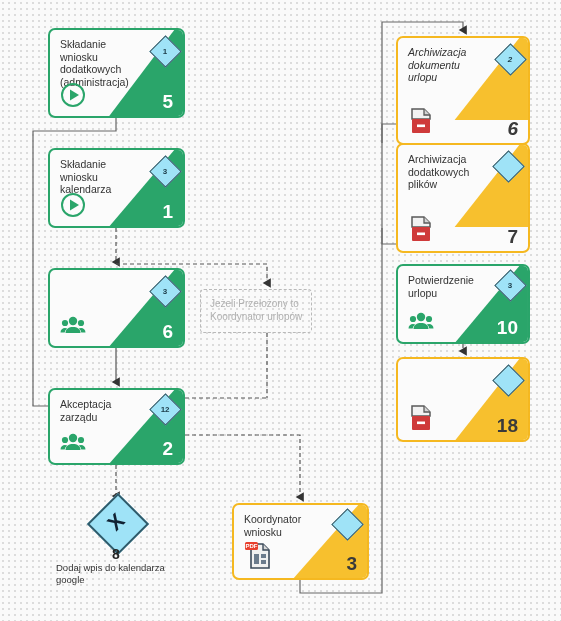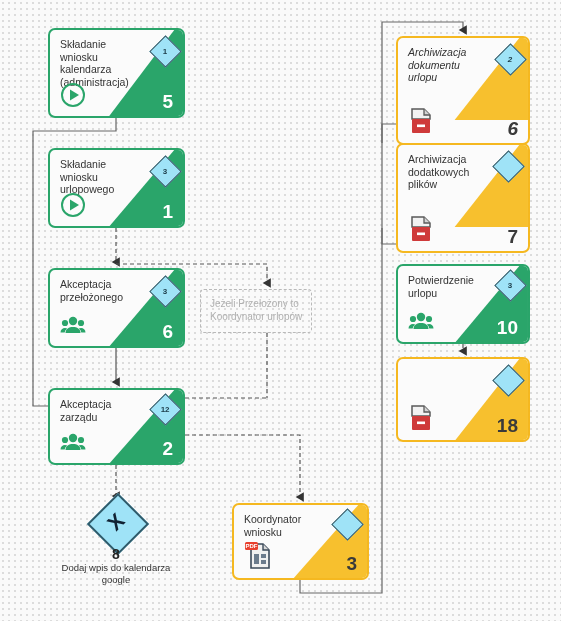--- a/index.html
+++ b/index.html
@@ -58,21 +58,21 @@
   .gateway-x {
     position:absolute; left:0; top:0; width:40px; height:40px;
     display:flex; align-items:center; justify-content:center;
     transform:rotate(-45deg);
     font-size:21px; font-weight:bold; color:#123; font-family:"Liberation Sans", sans-serif;
   }
   .gw-num {
     position:absolute; text-align:center; font-size:14px; font-weight:bold; color:#222;
   }
   .gw-label {
-    position:absolute; text-align:center; font-size:9.5px; line-height:11.5px; color:#333;
+    position:absolute; text-align:left; font-size:9.5px; line-height:11.5px; color:#333;
   }
 
   .note {
     position:absolute;
     border:1px dashed #b9b9b9;
     border-radius:4px;
     background:transparent;
     box-sizing:border-box;
   }
   .note .note-text {
@@ -119,55 +119,54 @@
       <path d="M463,236 L463,244" marker-end="url(#arr)"></path>
 
       <path d="M463,330 L463,351" stroke-dasharray="4 3" marker-end="url(#arr)"></path>
     </g>
   </svg>
 
   <div class="node green" style="left:48px; top:28px; width:137px; height:90px;">
     <svg class="wedge" viewBox="0 0 137 90" preserveAspectRatio="none">
       <polygon points="137,0 137,90 60,90 128,0" fill="#2aa56a"></polygon>
     </svg>
-    <div class="title">Składanie wniosku kalendarza (administracja)</div>
+    <div class="title">Składanie wniosku dodatkowych (administracja)</div>
     <div class="badge" style="right:6px; top:10px;">
       <span>1</span>
     </div>
     <div class="nicon">
       <svg viewBox="0 0 26 26">
           <circle cx="13" cy="13" r="11" fill="none" stroke="#2aa56a" stroke-width="2"></circle>
           <polygon points="10,7.5 19,13 10,18.5" fill="#2aa56a"></polygon>
         </svg>
     </div>
     <div class="bignum">5</div>
   </div>
 
   <div class="node green" style="left:48px; top:148px; width:137px; height:80px;">
     <svg class="wedge" viewBox="0 0 137 80" preserveAspectRatio="none">
       <polygon points="137,0 137,80 60,80 128,0" fill="#2aa56a"></polygon>
     </svg>
-    <div class="title">Składanie wniosku urlopowego</div>
+    <div class="title">Składanie wniosku kalendarza</div>
     <div class="badge" style="right:6px; top:10px;">
       <span>3</span>
     </div>
     <div class="nicon">
       <svg viewBox="0 0 26 26">
           <circle cx="13" cy="13" r="11" fill="none" stroke="#2aa56a" stroke-width="2"></circle>
           <polygon points="10,7.5 19,13 10,18.5" fill="#2aa56a"></polygon>
         </svg>
     </div>
     <div class="bignum">1</div>
   </div>
 
   <div class="node green" style="left:48px; top:268px; width:137px; height:80px;">
     <svg class="wedge" viewBox="0 0 137 80" preserveAspectRatio="none">
       <polygon points="137,0 137,80 60,80 128,0" fill="#2aa56a"></polygon>
     </svg>
-    <div class="title">Akceptacja przełożonego</div>
     <div class="badge" style="right:6px; top:10px;">
       <span>3</span>
     </div>
     <div class="nicon">
       <svg viewBox="0 0 26 26" fill="#2aa56a">
           <circle cx="13" cy="9" r="4.2"></circle>
           <circle cx="5" cy="11" r="3.1"></circle>
           <circle cx="21" cy="11" r="3.1"></circle>
           <path d="M5.5,21 C5.5,16.8 9,15 13,15 C17,15 20.5,16.8 20.5,21 z"></path>
           <path d="M0.5,20.5 C0.5,17.6 2.6,16 5,16 C5.8,16 6.6,16.2 7.2,16.5 C5.8,17.6 4.9,19 4.7,20.5 z"></path>

